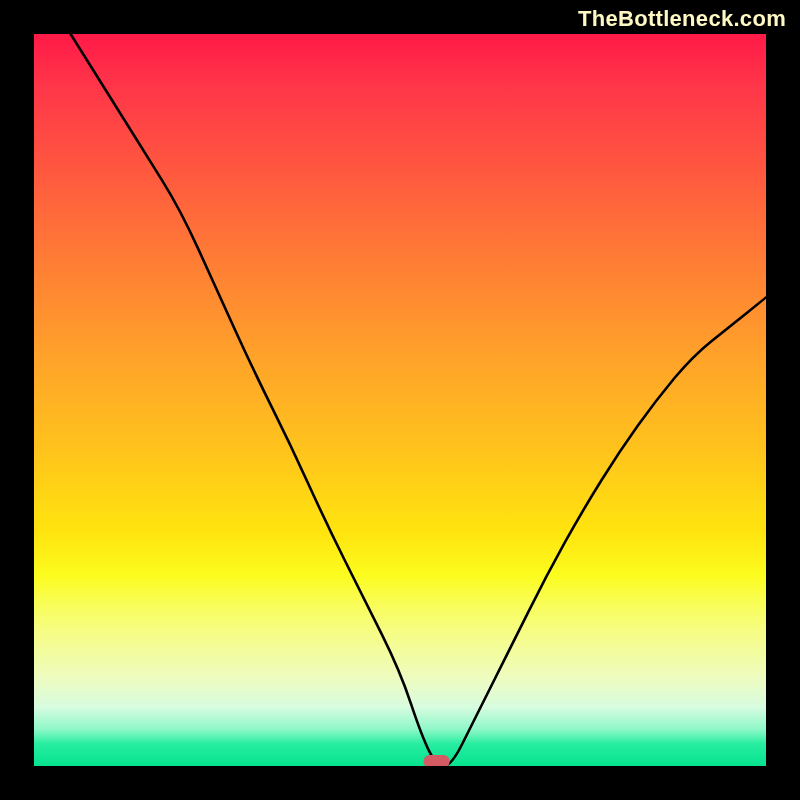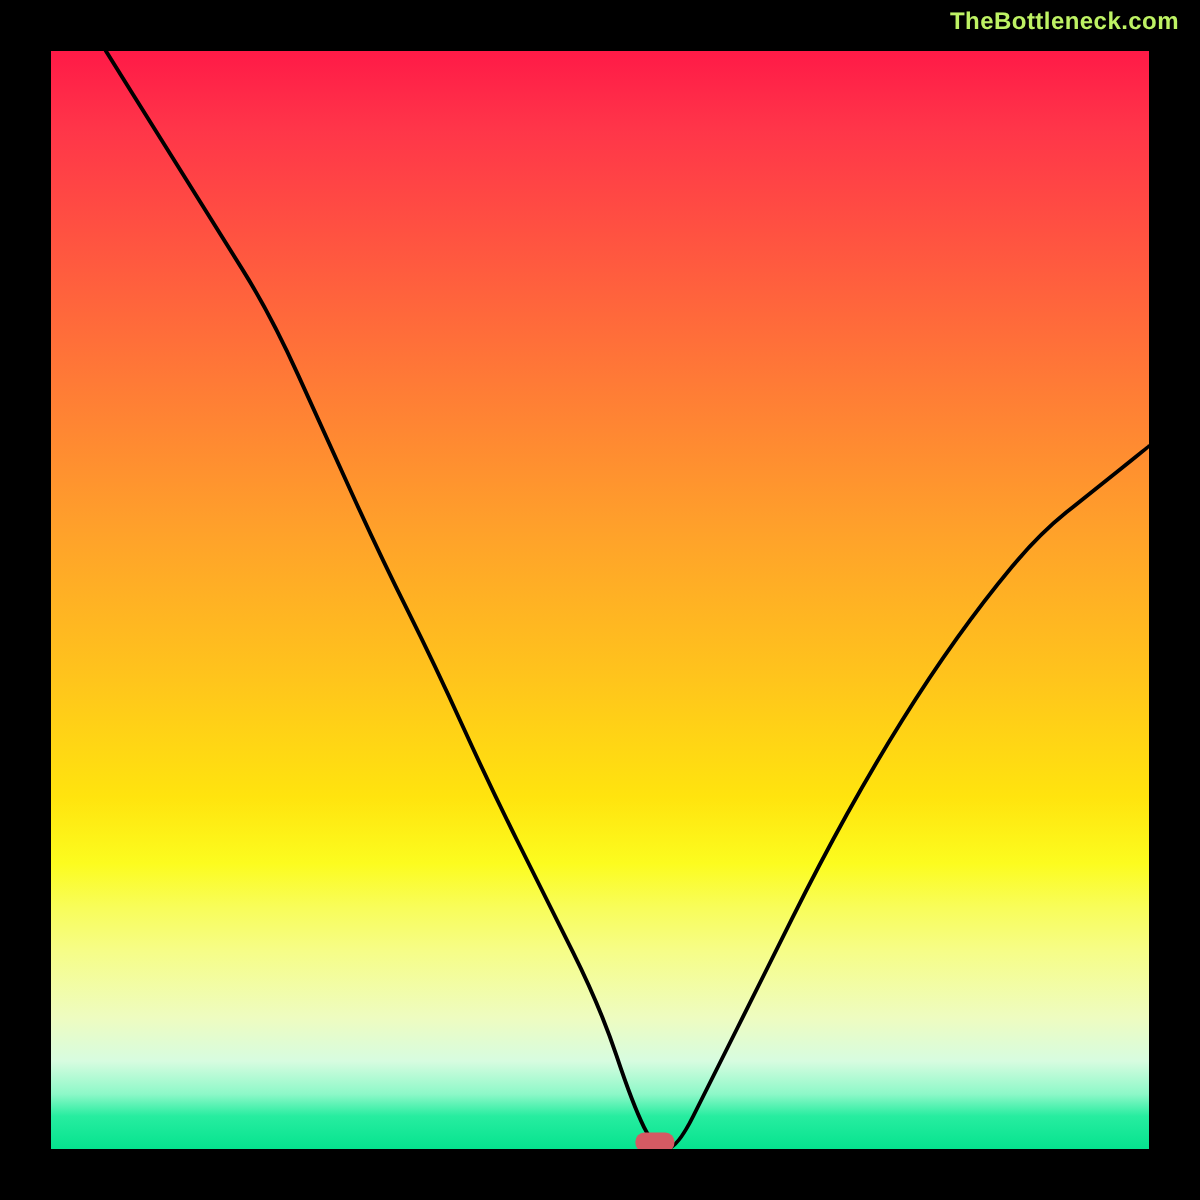--- a/index.html
+++ b/index.html
@@ -14,22 +14,22 @@
   .frame {
     position: relative;
     width: 800px;
     height: 800px;
     background: #000;
   }
   .watermark {
     position: absolute;
     top: 6px;
     right: 14px;
-    color: #bef264;
-    font-size: 16px;
+    color: #fef9c3;
+    font-size: 22px;
     font-weight: 600;
     letter-spacing: 0.3px;
     user-select: none;
   }
   
   .plot {
     position: absolute;
     left: 34px;
     top: 34px;
     width: 732px;   

